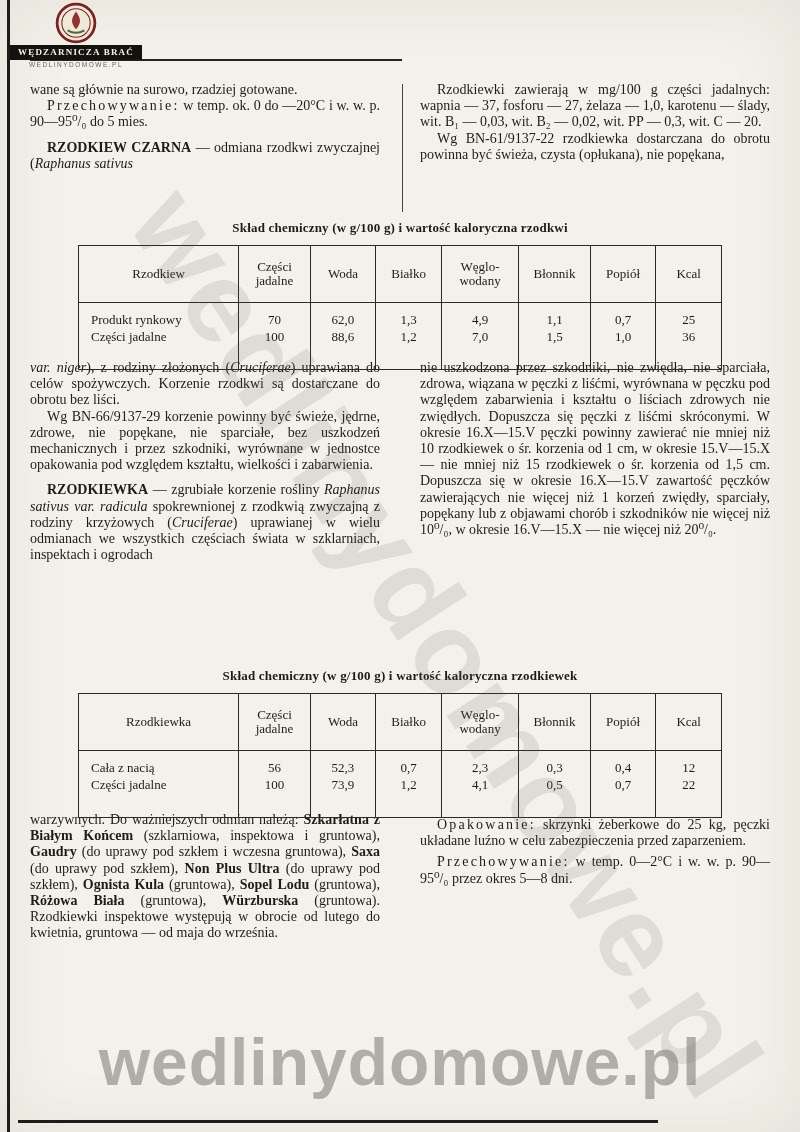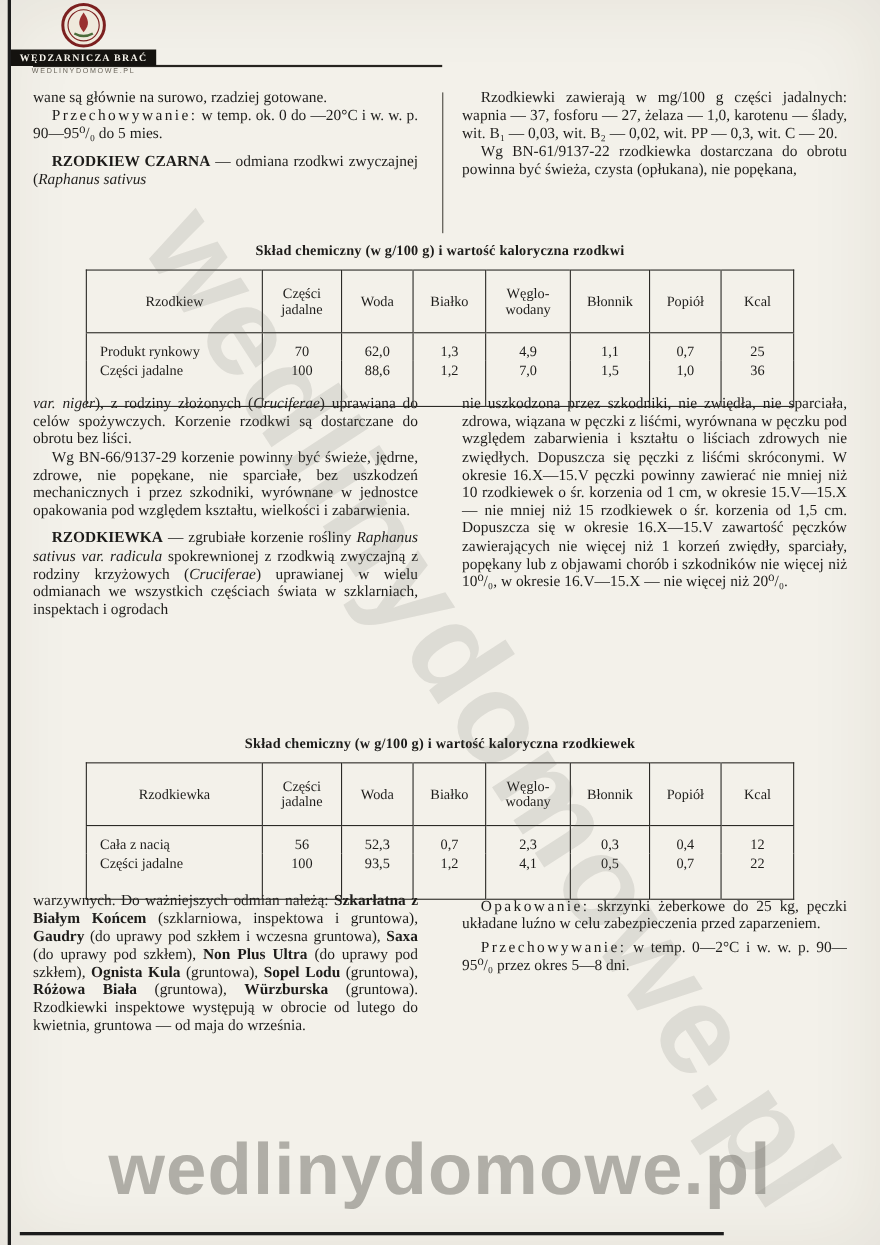--- a/index.html
+++ b/index.html
@@ -182,21 +182,21 @@
             <td>52,3</td>
             <td>0,7</td>
             <td>2,3</td>
             <td>0,3</td>
             <td>0,4</td>
             <td>12</td>
           </tr>
           <tr>
             <td class="c0">Części jadalne</td>
             <td>100</td>
-            <td>93,5</td>
+            <td>73,9</td>
             <td>1,2</td>
             <td>4,1</td>
             <td>0,5</td>
             <td>0,7</td>
             <td>22</td>
           </tr>
         </tbody>
       </table>
   </div>
 

